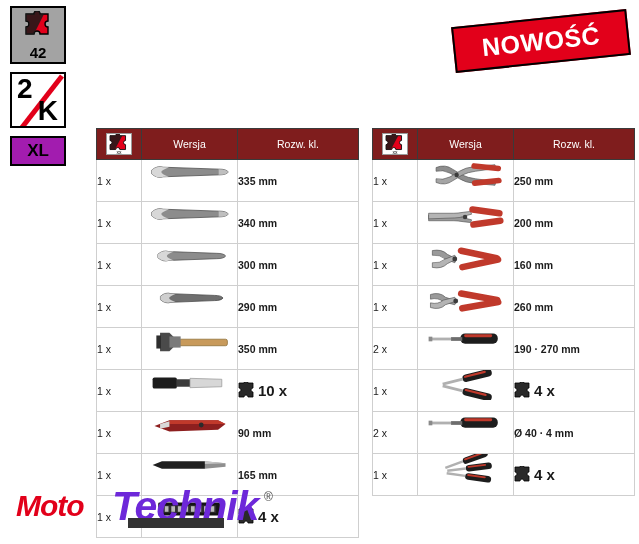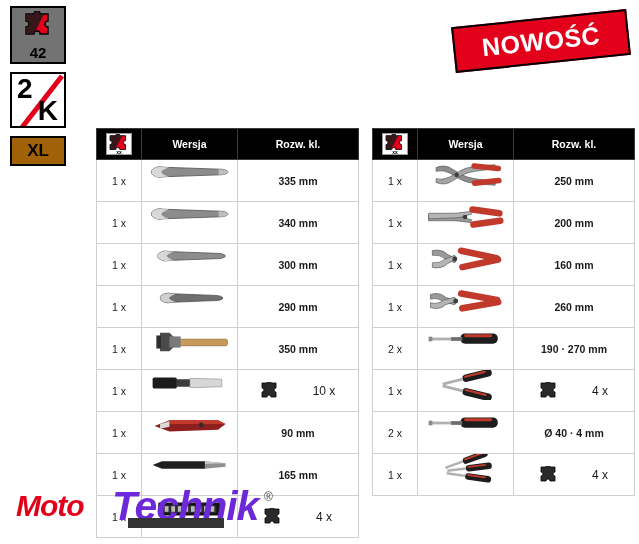--- a/index.html
+++ b/index.html
@@ -16,21 +16,21 @@
   }
 
   
   .badge-42 {
     position: absolute;
     left: 10px;
     top: 6px;
     width: 56px;
     height: 58px;
     border: 2px solid #000;
-    background: #737373;
+    background: #a3a3a3;
     box-sizing: border-box;
   }
   .badge-42 .puzzle {
     position: absolute;
     left: 50%;
     top: 3px;
     transform: translateX(-50%);
     width: 30px;
     height: 26px;
   }
@@ -82,21 +82,21 @@
     height: 70px;
   }
 
   .badge-xl {
     position: absolute;
     left: 10px;
     top: 136px;
     width: 56px;
     height: 30px;
     border: 2px solid #000;
-    background: #a16207;
+    background: #a21caf;
     box-sizing: border-box;
     text-align: center;
     font-size: 17px;
     font-weight: bold;
     line-height: 26px;
     color: #000;
   }
 
   
   .nowosc {
@@ -126,38 +126,37 @@
   .tbl {
     position: absolute;
     border-collapse: collapse;
     font-size: 10.5px;
     color: #1a1a1a;
   }
   .tbl.left  { left: 96px;  top: 128px; }
   .tbl.right { left: 372px; top: 128px; }
 
   .tbl th {
-    background: #000000;
+    background: #7f1d1d;
     color: #ffffff;
     font-size: 10.5px;
-    font-weight: bold;
+    font-weight: normal;
     height: 30px;
     border: 1px solid #3a3a3a;
     padding: 0;
     text-align: center;
     vertical-align: middle;
     margin-top: 8px;
   }
   .tbl td {
     border-bottom: 1px solid #cfcfcf;
     border-left: 1px solid #cfcfcf;
     border-right: 1px solid #cfcfcf;
     height: 41px;
     padding: 0;
-    text-align: center;
     vertical-align: middle;
     background: #ffffff;
   }
   .c-qty  { width: 44px; font-size: 10.5px; }
   .c-img  { width: 95px; }
   .c-desc { width: 120px; font-size: 10.5px; font-weight: bold; }
 
   .hdr-ico-cell { width: 44px; }
   .hdr-icon {
     width: 26px;
@@ -183,23 +182,22 @@
     display: inline-block;
     vertical-align: middle;
     position: relative;
     width: 17px;
     height: 17px;
     margin-right: 3px;
   }
   .pz-txt {
     display: inline-block;
     vertical-align: middle;
-    font-size: 12px;
-    font-weight: normal;
-    margin-left: 32px;
+    font-size: 15px;
+    font-weight: bold;
   }
 
   .toolcell {
     width: 95px;
     height: 41px;
     position: relative;
   }
   .toolcell svg { display: block; margin: 0 auto; }
 
   

